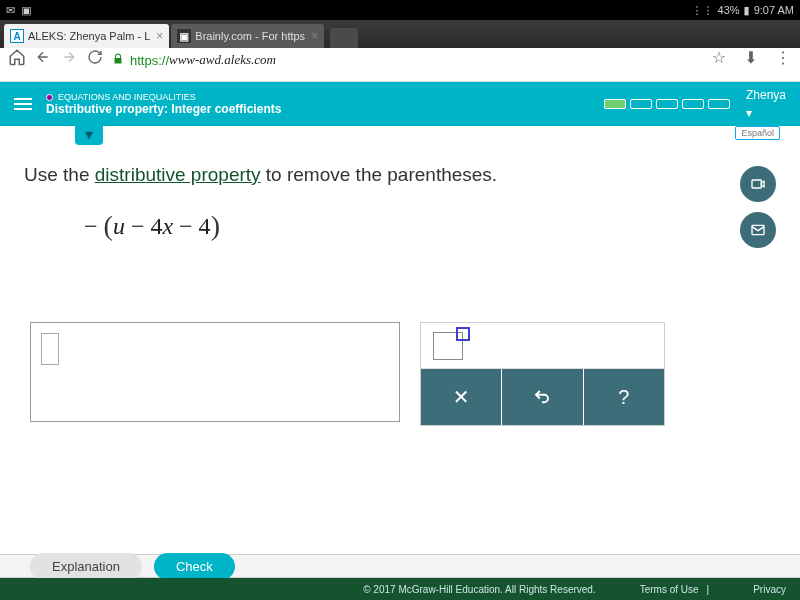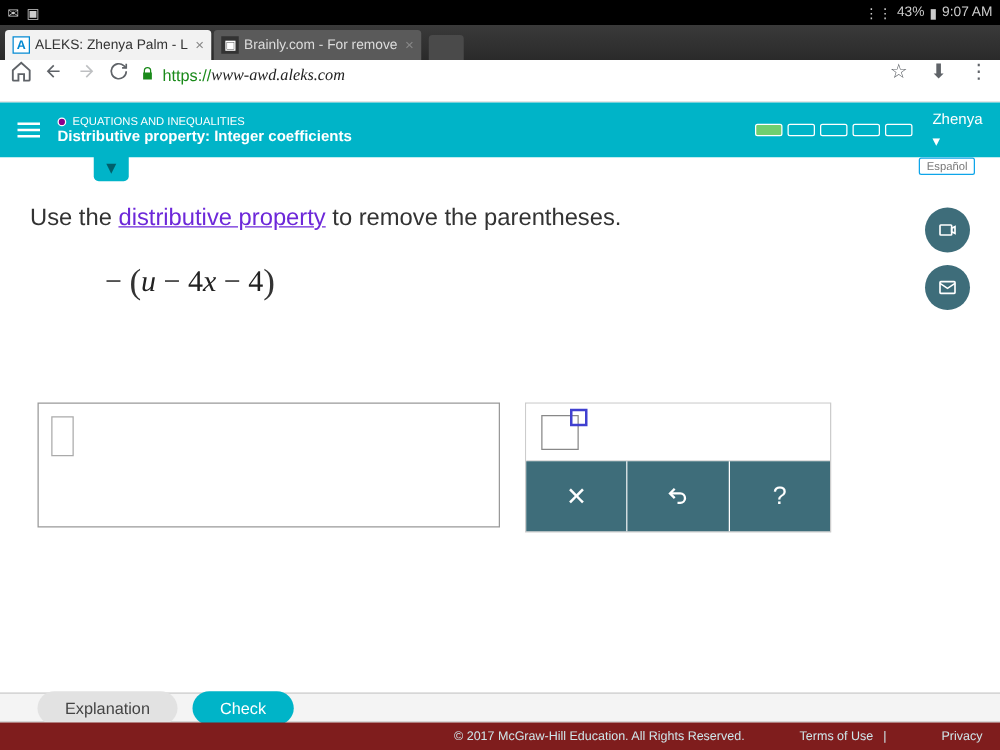--- a/index.html
+++ b/index.html
@@ -40,21 +40,21 @@
   .pie-seg { width: 22px; height: 10px; border: 1px solid #fff; border-radius: 2px; }
   .pie-seg.filled { background: #6fcf6f; }
   .user-menu { font-size: 12px; display: flex; align-items: flex-start; gap: 4px; cursor: pointer; flex-direction: column; }
 
   .sub-bar { height: 20px; background: #fff; position: relative; }
   .dropdown-tab { position: absolute; left: 75px; top: -3px; width: 28px; height: 22px; background: #00b4c8; border-radius: 0 0 4px 4px; display: flex; align-items: center; justify-content: center; color: #005f6b; cursor: pointer; }
   .espanol { position: absolute; right: 20px; top: 0; font-size: 9px; color: #777; border: 1px solid #0ea5e9; padding: 1px 5px; border-radius: 2px; cursor: pointer; }
 
   .content { padding: 18px 24px 0 24px; position: relative; }
   .question { font-size: 19px; color: #333; margin-bottom: 24px; }
-  .question a { color: #6d28d9; }
+  .question a { color: #14532d; }
   .expr { font-family: Georgia, 'Times New Roman', serif; font-size: 24px; font-style: italic; margin-left: 60px; color: #222; display: flex; align-items: center; }
   .paren { font-style: normal; font-size: 28px; color: #333; }
   .var { font-style: italic; }
 
   .side-buttons { position: absolute; right: 24px; top: 20px; display: flex; flex-direction: column; gap: 10px; }
   .round-btn { width: 36px; height: 36px; border-radius: 50%; background: #3e6d7a; display: flex; align-items: center; justify-content: center; color: #fff; cursor: pointer; }
 
   .workarea { display: flex; gap: 20px; margin-top: 80px; padding: 0 6px; }
   .answer-box { width: 370px; height: 100px; border: 1px solid #999; padding: 10px; }
   .answer-box .cursor-box { width: 18px; height: 32px; border: 1px solid #aaa; }
@@ -64,21 +64,21 @@
   .key-expo::after { content: ""; position: absolute; top: -6px; right: -8px; width: 10px; height: 10px; border: 2px solid #4040d0; }
   .keypad-bottom { display: flex; height: 56px; }
   .kp-btn { flex: 1; background: #3e6d7a; color: #fff; display: flex; align-items: center; justify-content: center; font-size: 20px; border-right: 1px solid #fff; cursor: pointer; }
   .kp-btn:last-child { border-right: none; }
 
   .bottom-bar { position: absolute; bottom: 22px; left: 0; right: 0; height: 24px; background: #f4f4f4; border-top: 1px solid #ccc; border-bottom: 1px solid #ccc; display: flex; align-items: center; padding-left: 30px; gap: 12px; }
   .pill-btn { padding: 6px 22px; border-radius: 16px; font-size: 13px; cursor: pointer; }
   .pill-explain { background: #e2e2e2; color: #444; }
   .pill-check { background: #00b4c8; color: #fff; }
 
-  .footer { position: absolute; bottom: 0; left: 0; right: 0; height: 22px; background: #7f1d1d; color: #cfe6ea; font-size: 10px; display: flex; align-items: center; justify-content: flex-end; padding-right: 14px; gap: 8px; }
+  .footer { position: absolute; bottom: 0; left: 0; right: 0; height: 22px; background: #14532d; color: #cfe6ea; font-size: 10px; display: flex; align-items: center; justify-content: flex-end; padding-right: 14px; gap: 8px; }
   .footer a { color: #cfe6ea; text-decoration: none; margin-left: 36px; }
 </style>
 </head>
 <body>
 
 <div class="status-bar">
   <div class="status-left">
     <span>✉</span>
     <span>▣</span>
   </div>
@@ -91,21 +91,21 @@
 </div>
 
 <div class="tab-strip">
   <div class="tab">
     <span class="favicon fav-a">A</span>
     <span>ALEKS: Zhenya Palm - L</span>
     <span class="close">×</span>
   </div>
   <div class="tab inactive">
     <span class="favicon fav-b">▣</span>
-    <span>Brainly.com - For remove</span>
+    <span>Brainly.com - For https</span>
     <span class="close">×</span>
   </div>
   <div class="newtab"></div>
 </div>
 
 <div class="nav-bar">
   <span class="nav-icon">
     <svg width="18" height="18" viewBox="0 0 24 24" fill="none" stroke="#5f6368" stroke-width="2">
         <path d="M3 11l9-8 9 8v10a1 1 0 0 1-1 1h-5v-7h-6v7H4a1 1 0 0 1-1-1z"></path>
       </svg>

